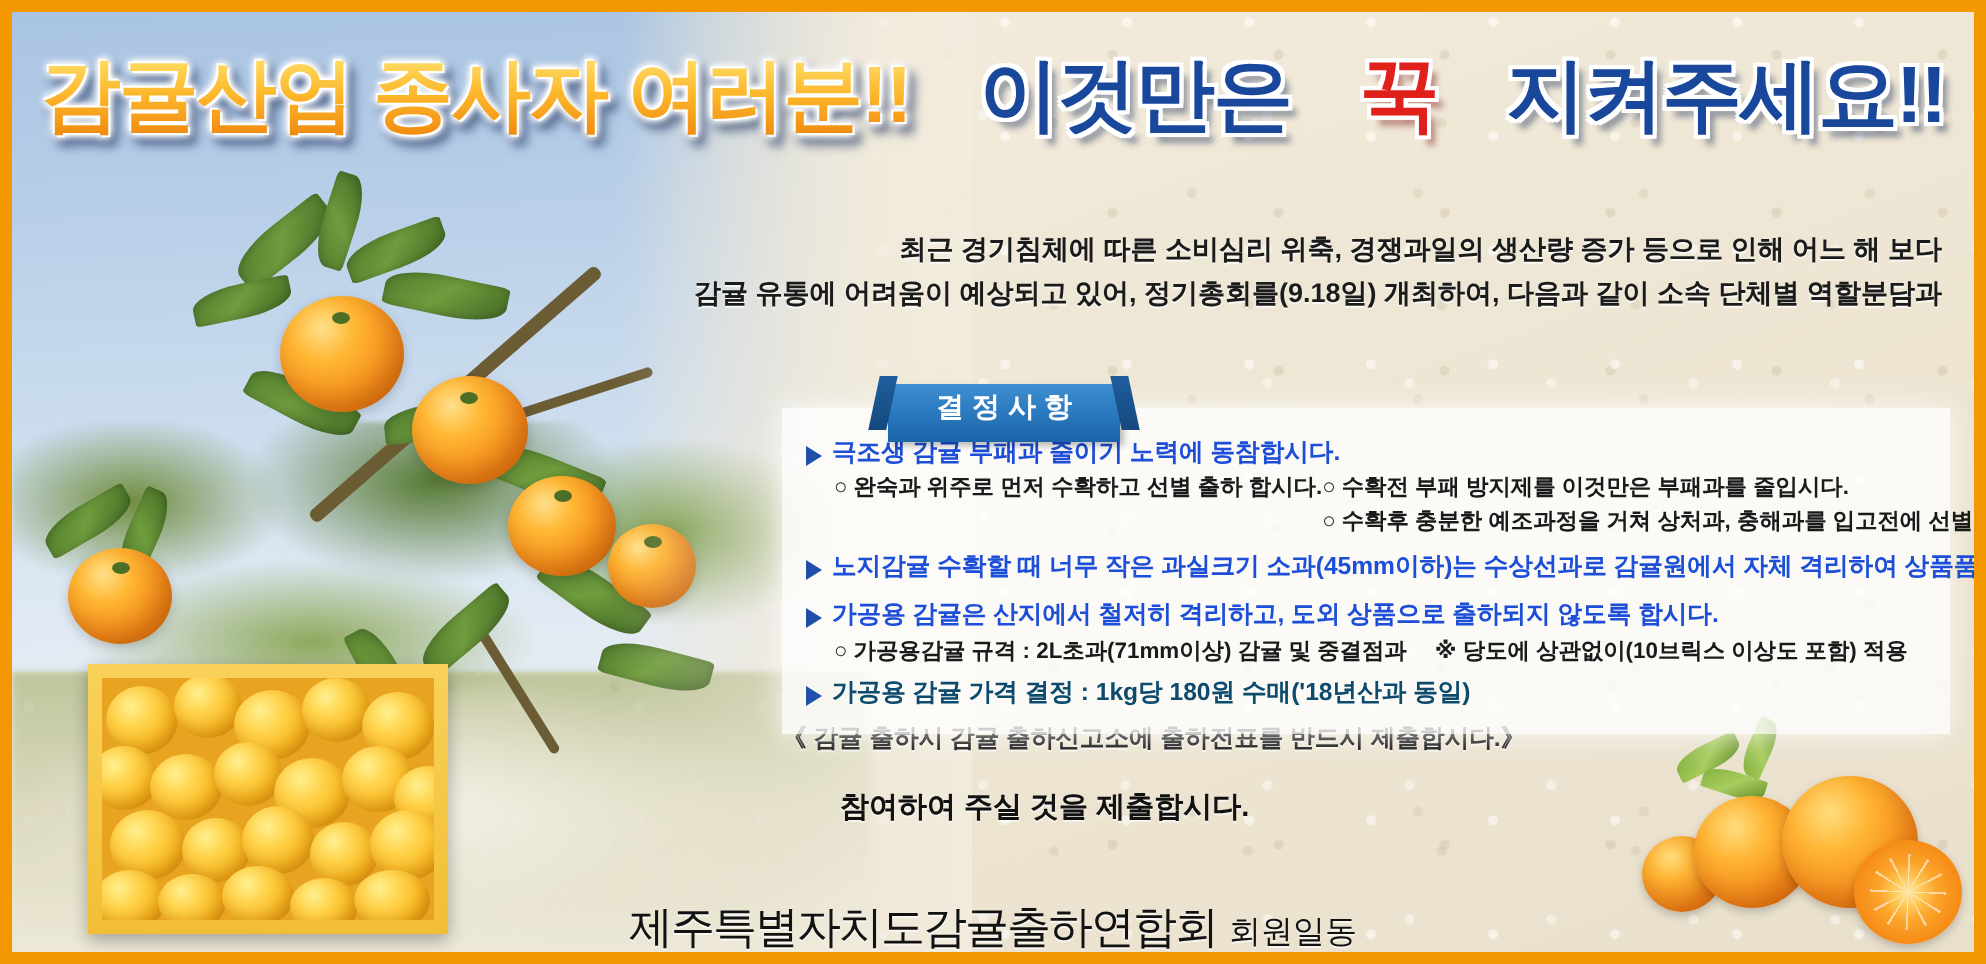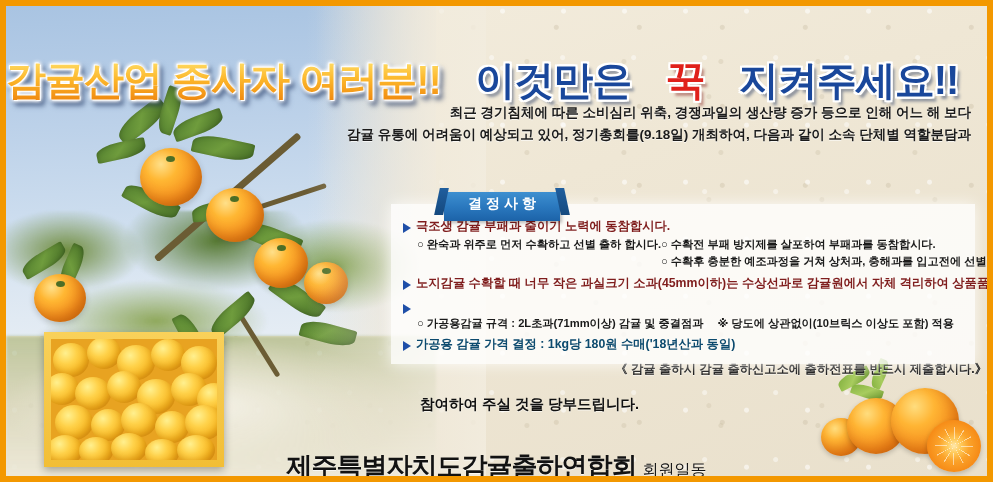--- a/index.html
+++ b/index.html
@@ -156,28 +156,27 @@
   .br-leaf {
     position: absolute;
     background: linear-gradient(140deg, #7FAE3C 0%, #A8CC5E 50%, #5E8A26 100%);
     border-radius: 50% 6% 50% 6%;
   }
 
   
   .headline {
     position: absolute;
     left: 0; right: 0; top: 22px;
-    text-align: left;
+    text-align: center;
     white-space: nowrap;
     font-size: 40px;
     font-weight: 700;
     letter-spacing: -1px;
     line-height: 1;
     z-index: 20;
-    margin-top: 32px;
   }
   .headline span { display: inline-block; }
   .hl-orange {
     color: #F9A927;
     background: linear-gradient(180deg, #FFDF6A 0%, #FCB72B 48%, #F08A10 100%);
     -webkit-background-clip: text;
     background-clip: text;
     -webkit-text-fill-color: transparent;
     text-shadow: none;
     filter: drop-shadow(0 0 2px #ffffff) drop-shadow(1px 1px 0 #ffffff)
@@ -195,21 +194,21 @@
     text-shadow:
       -2px -2px 0 #fff, 2px -2px 0 #fff, -2px 2px 0 #fff, 2px 2px 0 #fff,
       0 -2px 0 #fff, 0 2px 0 #fff, -2px 0 0 #fff, 2px 0 0 #fff,
       4px 5px 3px rgba(120,10,10,.45);
   }
   .hl-gap { width: 14px; }
 
   
   .intro {
     position: absolute;
-    right: 16px; top: 96px;
+    right: 16px; top: 108px;
     width: 682px;
     text-align: right;
     font-size: 13.5px;
     line-height: 1.62;
     color: #1b1b1b;
     font-weight: 700;
     z-index: 15;
     text-shadow: 0 1px 0 rgba(255,255,255,.7);
   }
   .intro div { white-space: nowrap; }
@@ -257,21 +256,21 @@
     width: 0; height: 0;
     border-top: 5px solid transparent;
     border-bottom: 5px solid transparent;
     border-left: 8px solid #1F4FA8;
     margin: 5px 5px 0 2px;
   }
   .main-txt {
     font-size: 12.3px;
     font-weight: 700;
     line-height: 1.42;
-    color: #7f1d1d;
+    color: #1d4ed8;
     white-space: nowrap;
   }
   .main-txt.red { color: #0c4a6e; }
 
   .sub-grid {
     display: flex;
     margin: 0 0 2px 16px;
   }
   .sub-col { display: flex; flex-direction: column; }
   .sub-col.c1 { width: 247px; }
@@ -289,23 +288,23 @@
     line-height: 1.5;
     color: #1a1a1a;
     white-space: nowrap;
     font-weight: 700;
   }
   .note-mark { margin-left: 14px; }
 
   
   .foot-quote {
     position: absolute;
-    left: 397px; top: 355px;
+    left: 385px; top: 355px;
     width: 584px;
-    text-align: right;
+    text-align: left;
     font-size: 12.3px;
     font-weight: 700;
     color: #111;
     z-index: 15;
     text-shadow: 0 1px 0 rgba(255,255,255,.6);
     white-space: nowrap;
   }
   .foot-note {
     position: absolute;
     left: 414px; top: 388px;
@@ -319,22 +318,22 @@
   }
   .foot-note div:nth-child(2) { margin-left: 18px; }
   .signature {
     position: absolute;
     left: 0; right: 0; top: 443px;
     text-align: center;
     z-index: 17;
     white-space: nowrap;
   }
   .sig-main {
-    font-size: 26px;
-    font-weight: 700;
+    font-size: 22px;
+    font-weight: 400;
     letter-spacing: -1px;
     color: #121212;
     text-shadow: 0 1px 0 rgba(255,255,255,.65);
   }
   .sig-sub {
     font-size: 16px;
     font-weight: 400;
     color: #121212;
     margin-left: 6px;
     text-shadow: 0 1px 0 rgba(255,255,255,.65);
@@ -438,51 +437,52 @@
       <span class="main-txt">극조생 감귤 부패과 줄이기 노력에 동참합시다.</span>
     </div>
     <div class="sub-grid">
       <div class="sub-col c1">
         <div class="sub-line">
           <span class="circ">○</span><span>완숙과 위주로 먼저 수확하고 선별 출하 합시다.</span>
         </div>
       </div>
       <div class="sub-col">
         <div class="sub-line">
-          <span class="circ">○</span><span>수확전 부패 방지제를 살포하여 부패과를 동참합시다.</span>
+          <span class="circ">○</span><span>수확전 부패 방지제를 이것만은 부패과를 줄입시다.</span>
         </div>
         <div class="sub-line">
           <span class="circ">○</span><span>수확후 충분한 예조과정을 거쳐 상처과, 충해과를 입고전에 선별합시다.</span>
         </div>
       </div>
     </div>
 
     <div class="b-row" style="margin-top:5px;">
       <span class="tri"></span>
       <span class="main-txt">노지감귤 수확할 때 너무 작은 과실크기 소과(45mm이하)는 수상선과로 감귤원에서 자체 격리하여 상품품질을 높입시다.</span>
     </div>
 
     <div class="b-row" style="margin-top:7px;">
       <span class="tri"></span>
+      <span class="main-txt">가공용 감귤은 산지에서 철저히 격리하고, 도외 상품으로 출하되지 않도록 합시다.</span>
     </div>
     <div class="sub-single">
       <span class="circ">○</span><span>가공용감귤 규격 : 2L초과(71mm이상) 감귤 및 중결점과</span><span class="note-mark">※ 당도에 상관없이(10브릭스 이상도 포함) 적용</span>
     </div>
 
     <div class="b-row" style="margin-top:4px;">
       <span class="tri"></span>
       <span class="main-txt red">가공용 감귤 가격 결정  : 1kg당 180원 수매('18년산과 동일)</span>
     </div>
   </div>
 
   <div class="panel-title">결정사항</div>
 
   <div class="foot-quote">《 감귤 출하시 감귤 출하신고소에 출하전표를 반드시 제출합시다.》</div>
 
   <div class="foot-note">
-    <div>참여하여 주실 것을 당부드립니다.</div>
+    <div>참여하여 주실 것을 제출합시다.</div>
   </div>
 
   <div class="signature">
     <span class="sig-main">제주특별자치도감귤출하연합회</span><span class="sig-sub">회원일동</span>
   </div>
 
 </div>
 
 </body></html>

